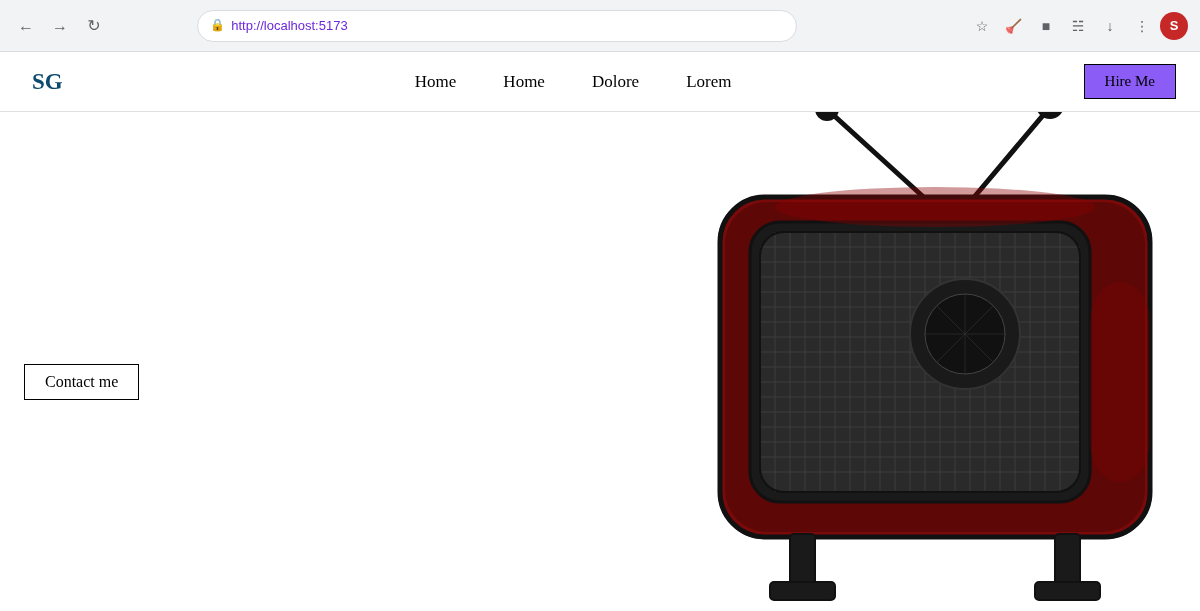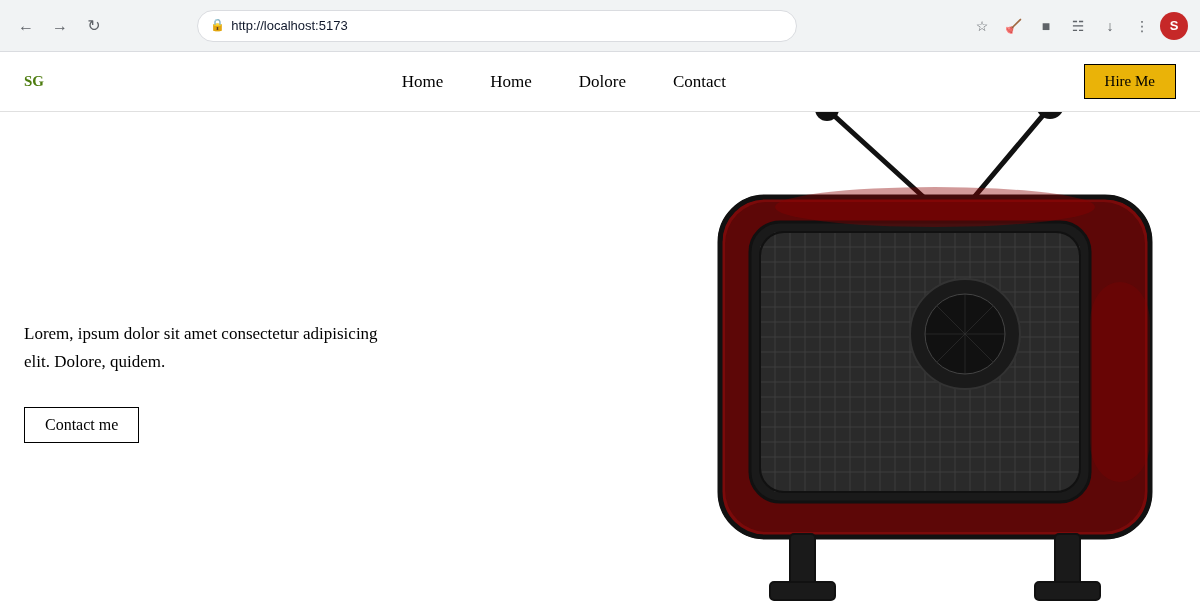--- a/index.html
+++ b/index.html
@@ -56,21 +56,21 @@
       height: 32px;
       display: flex;
       align-items: center;
       padding: 0 12px;
       gap: 6px;
     }
 
     .address-text {
       font-family: Arial, sans-serif;
       font-size: 13px;
-      color: #0f172a;
+      color: #6d28d9;
     }
 
     .browser-actions {
       display: flex;
       gap: 4px;
       align-items: center;
       margin-left: auto;
     }
 
     .action-btn {
@@ -112,45 +112,46 @@
     .navbar {
       display: flex;
       align-items: center;
       padding: 0 24px;
       height: 60px;
       border-bottom: 1px solid #e0e0e0;
       background: #ffffff;
     }
 
     .logo {
-      font-size: 15px;
+      font-size: 23px;
       font-weight: bold;
       font-family: Georgia, serif;
-      color: #4d7c0f;
+      color: #0c4a6e;
       margin-right: auto;
+      margin-left: 8px;
     }
 
     .nav-links {
       display: flex;
       gap: 47px;
       align-items: center;
       list-style: none;
       margin-right: auto;
     }
 
     .nav-links a {
       text-decoration: none;
       color: #000000;
       font-size: 17px;
       font-family: Georgia, serif;
     }
 
     .hire-me-btn {
       border: 1px solid #000000;
-      background: #eab308;
+      background: #8b5cf6;
       padding: 8px 20px;
       font-size: 15px;
       font-family: Georgia, serif;
       cursor: pointer;
       color: #000000;
     }
 
     
     .hero {
       display: flex;
@@ -241,29 +242,28 @@
       <li>
         <a>Home</a>
       </li>
       <li>
         <a>Home</a>
       </li>
       <li>
         <a>Dolore</a>
       </li>
       <li>
-        <a>Contact</a>
+        <a>Lorem</a>
       </li>
     </ul>
     <button class="hire-me-btn">Hire Me</button>
   </nav>
 
   <section class="hero">
     <div class="hero-text">
-      <p class="hero-description">Lorem, ipsum dolor sit amet consectetur adipisicing elit. Dolore, quidem.</p>
       <button class="contact-btn">Contact me</button>
     </div>
 
     <div class="tv-container">
       <svg class="tv-svg" viewBox="0 0 560 580" xmlns="http://www.w3.org/2000/svg">
 
         <line x1="280" y1="130" x2="170" y2="30" stroke="#111" stroke-width="5" stroke-linecap="round"></line>
         <circle cx="167" cy="27" r="12" fill="#111"></circle>
 
         <line x1="310" y1="120" x2="390" y2="25" stroke="#111" stroke-width="5" stroke-linecap="round"></line>

